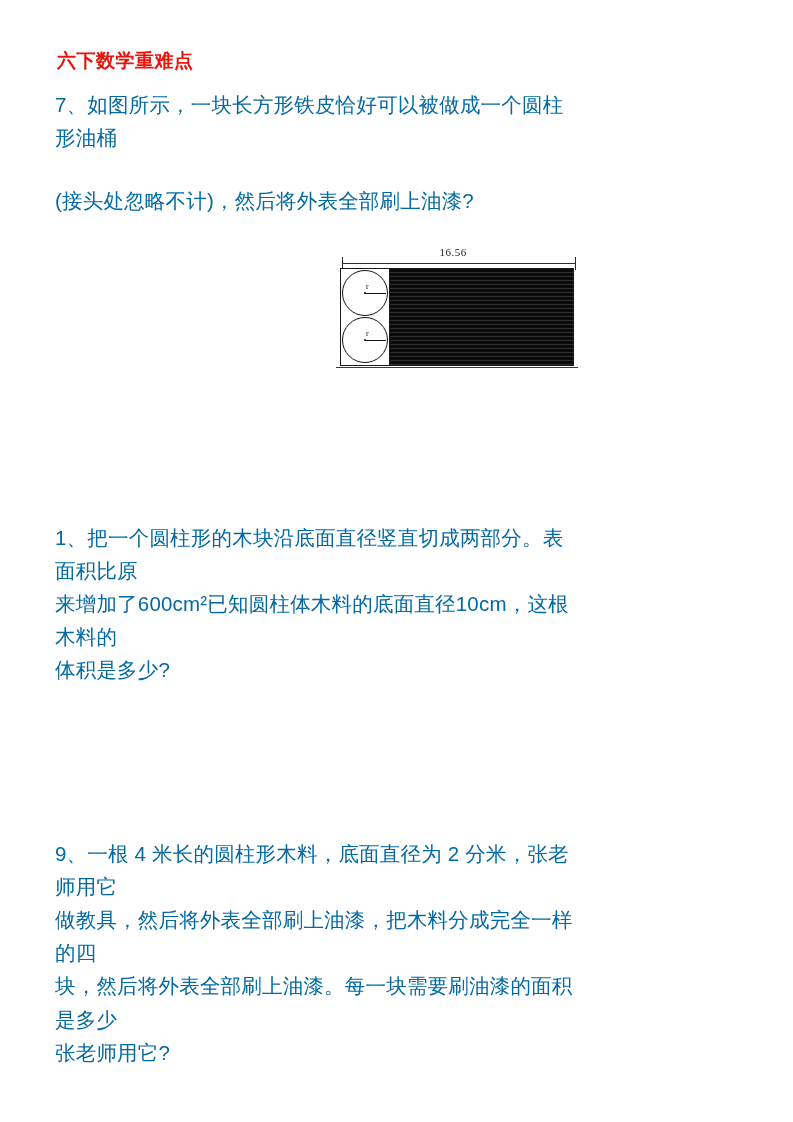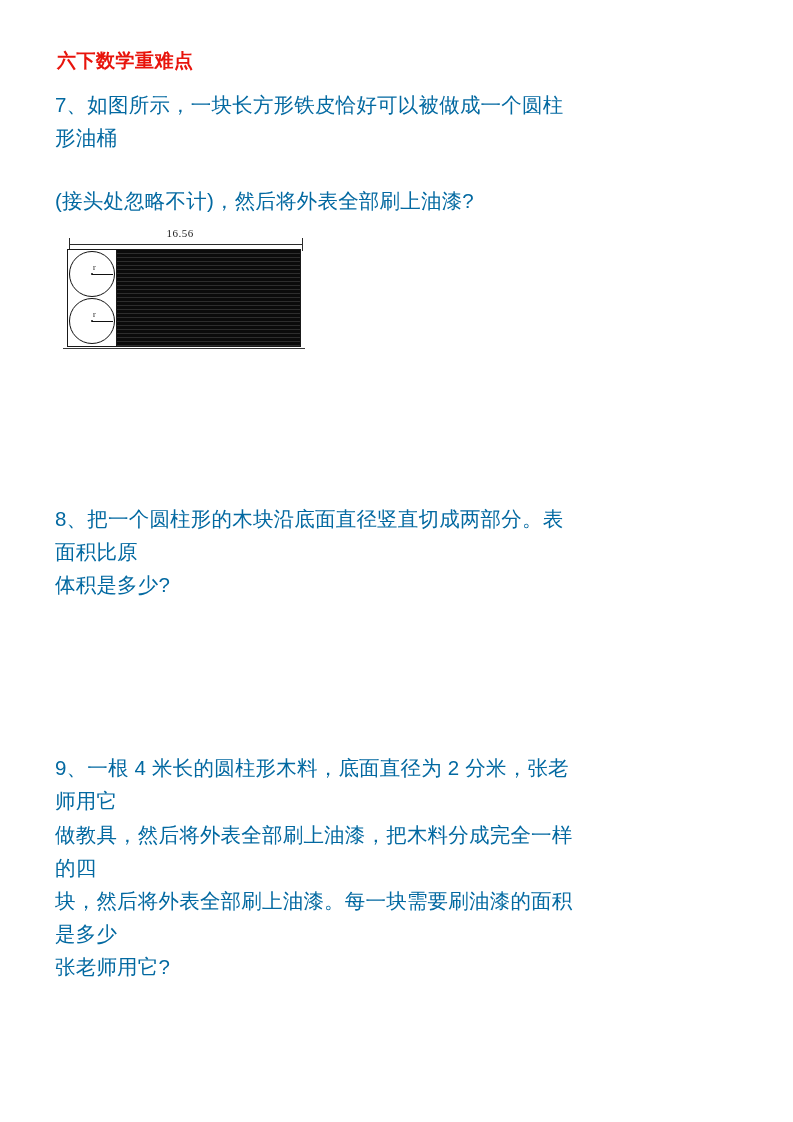--- a/index.html
+++ b/index.html
@@ -36,23 +36,23 @@
     color: #0369a1;
     margin: 0;
   }
   .q7 .line {
     margin-bottom: 30px;
   }
   .q7 .line:last-child {
     margin-bottom: 0;
   }
   .figure-wrap {
-    margin-top: 9px;
+    margin-top: 28px;
     display: flex;
-    justify-content: flex-start;
+    justify-content: flex-end;
   }
   .figure {
     position: relative;
     width: 250px;
     height: 125px;
   }
   
   .dim-line {
     position: absolute;
     left: 14px;
@@ -203,21 +203,22 @@
         </div>
       </div>
 
       <div class="baseline"></div>
     </div>
   </div>
 
   <div class="spacer-a"></div>
 
   <div class="question q8">
-    <div class="line">8、把一个圆柱形的木块沿底面直径竖直切成两部分。表面积比原</div>
+    <div class="line">1、把一个圆柱形的木块沿底面直径竖直切成两部分。表面积比原</div>
+    <div class="line">来增加了600cm²已知圆柱体木料的底面直径10cm，这根木料的</div>
     <div class="line">体积是多少?</div>
   </div>
 
   <div class="spacer-b"></div>
 
   <div class="question q9">
     <div class="line">9、一根 4 米长的圆柱形木料，底面直径为 2 分米，张老师用它</div>
     <div class="line">做教具，然后将外表全部刷上油漆，把木料分成完全一样的四</div>
     <div class="line">块，然后将外表全部刷上油漆。每一块需要刷油漆的面积是多少</div>
     <div class="line">张老师用它?</div>

